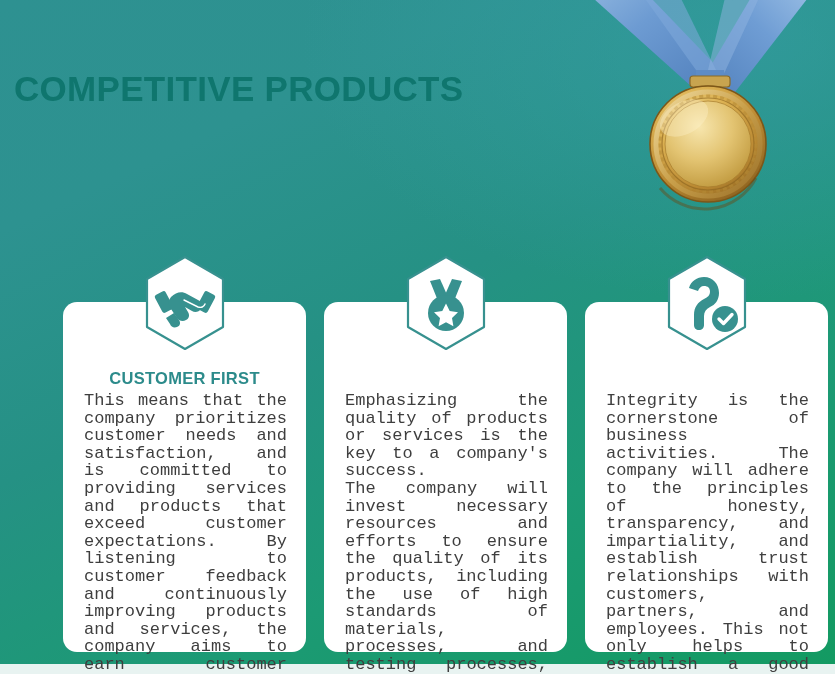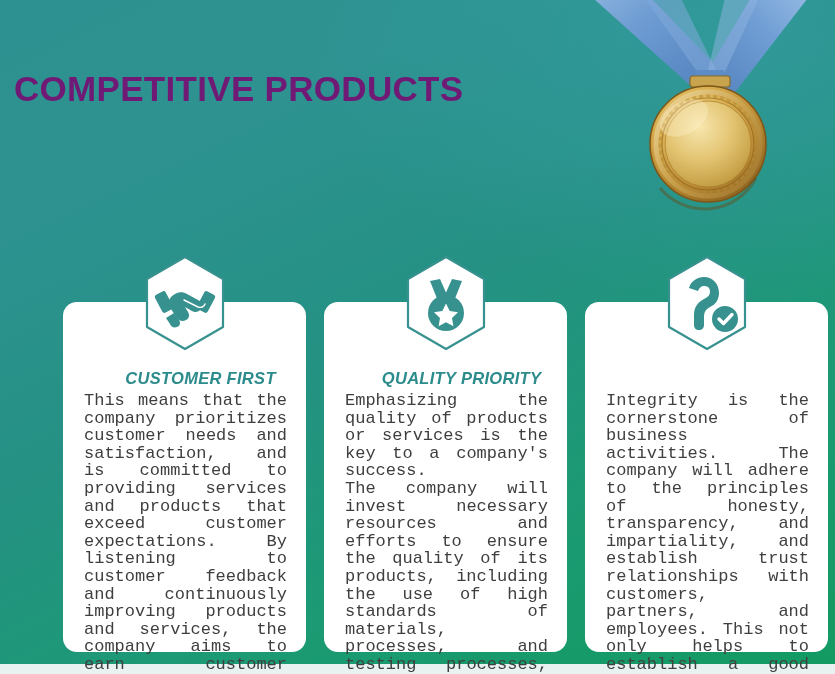--- a/index.html
+++ b/index.html
@@ -21,44 +21,44 @@
       radial-gradient(ellipse 700px 420px at 88% 6%, rgba(56,160,168,0.55) 0%, rgba(56,160,168,0) 62%),
       linear-gradient(155deg, #2e9191 0%, #2d9290 22%, #259184 46%, #1c9a74 72%, #139a62 100%);
   }
   .bg-footer {
     position:absolute; left:0; top:664px; width:835px; height:10px;
     background:#e8f3f1;
   }
   
   .page-title {
     position:absolute; left:14px; top:69px;
-    font-size:35px; font-weight:bold; color:#701a75;
+    font-size:35px; font-weight:bold; color:#0f766e;
     letter-spacing:0.3px; white-space:nowrap;
     font-family:"Liberation Sans", sans-serif;
   }
   
   .medal-wrap { position:absolute; left:556px; top:-8px; width:285px; height:240px; }
   .medal-svg { position:absolute; left:0; top:0; }
   
   .card {
     position:absolute; top:302px; width:243px; height:350px;
     background:#ffffff; border-radius:14px;
   }
   #card-0 { left:63px; }
   #card-1 { left:324px; }
   #card-2 { left:585px; }
 
   .hexbadge {
     position:absolute; top:-47px; left:50%;
     margin-left:-44px; width:88px; height:96px;
   }
   .card-title {
-    position:absolute; left:16px; top:67px; width:100%;
+    position:absolute; left:0; top:67px; width:100%;
     text-align:center; font-size:16.5px; font-weight:bold;
-    color:#2c8b8b; letter-spacing:0.3px;font-style:italic;
+    color:#2c8b8b; letter-spacing:0.3px;
   }
   .card-body {
     position:absolute; left:21px; top:90px; width:203px;
     font-size:17px; line-height:17.6px;
     color:#3e3e3e; text-align:justify;
     font-family:Liberation Mono, monospace;
     white-space:pre-line;
   }
   #body-2 { color:#404040; }
 </style>
@@ -145,21 +145,20 @@
   <div class="card" id="card-1">
     <svg class="hexbadge" viewBox="0 0 88 96">
       <path d="M44 2 L82 24 L82 72 L44 94 L6 72 L6 24 Z" fill="#ffffff" stroke="#37918f" stroke-width="2.2" stroke-linejoin="round"></path>
       <g fill="#37918f">
         <path d="M28 26 L38 24 L46 42 L36 46 Z"></path>
         <path d="M60 26 L50 24 L42 42 L52 46 Z"></path>
         <circle cx="44" cy="58" r="18"></circle>
       </g>
       <path d="M44 48.5 L47.7 56 L56 57.2 L50 63 L51.4 71.2 L44 67.3 L36.6 71.2 L38 63 L32 57.2 L40.3 56 Z" fill="#ffffff"></path>
     </svg>
-    <div class="card-title">QUALITY PRIORITY</div>
     <div class="card-body" id="body-1">Emphasizing the quality of products or services is the key to a company's success.
 The company will invest necessary resources and efforts to ensure the quality of its products, including the use of high standards of materials, processes, and testing processes, to ensure that the products or services delivered to customers are reliable and trustworthy.</div>
   </div>
 
   <div class="card" id="card-2">
     <svg class="hexbadge" viewBox="0 0 88 96">
       <path d="M44 2 L82 24 L82 72 L44 94 L6 72 L6 24 Z" fill="#ffffff" stroke="#37918f" stroke-width="2.2" stroke-linejoin="round"></path>
       <g fill="#37918f">
         <path d="M41 22 C50 22 56 29 56 38 C56 45 52 50 47 52 C43 54 41 57 41 61 L41 70 C41 73 39 75 36 75 C33 75 31 73 31 70 L31 60 C31 52 35 47 41 44 C45 42 47 40 47 37 C47 33 45 31 41 31 C38 31 36 33 35 36 L26 33 C28 26 34 22 41 22 Z"></path>
         <circle cx="62" cy="64" r="13"></circle>

